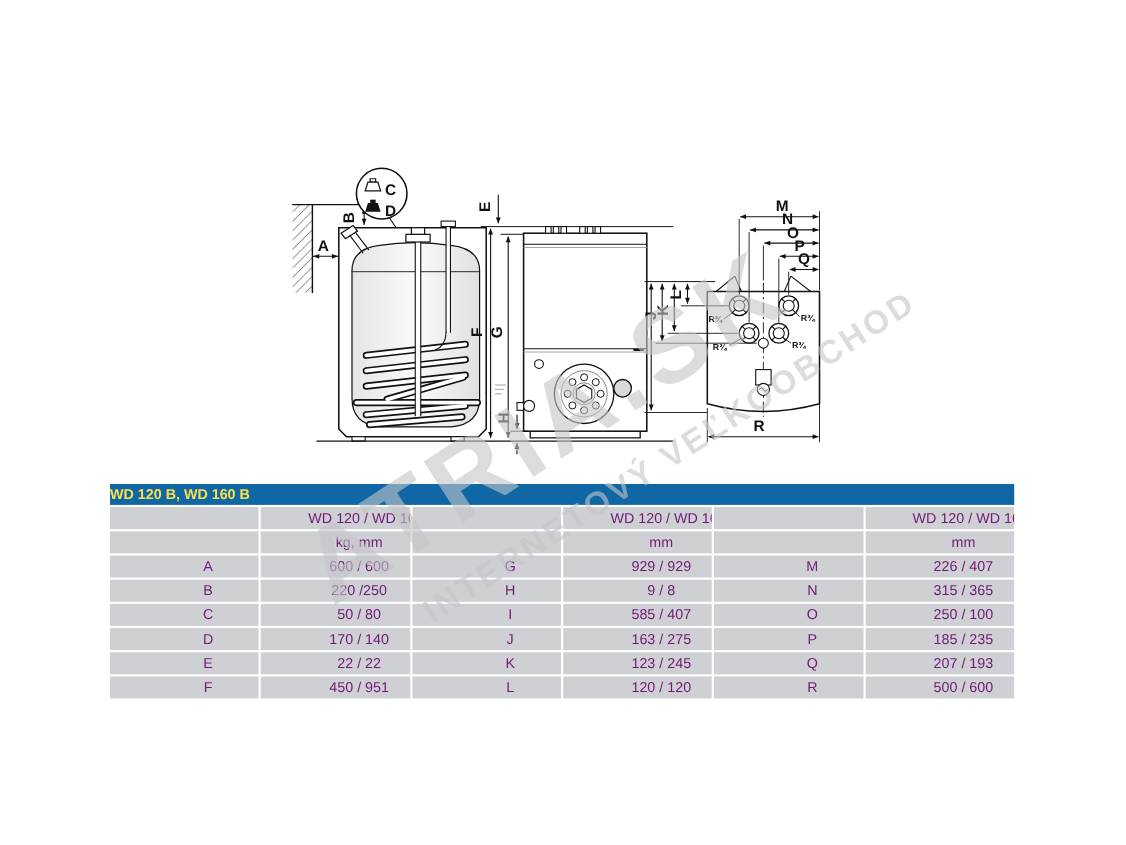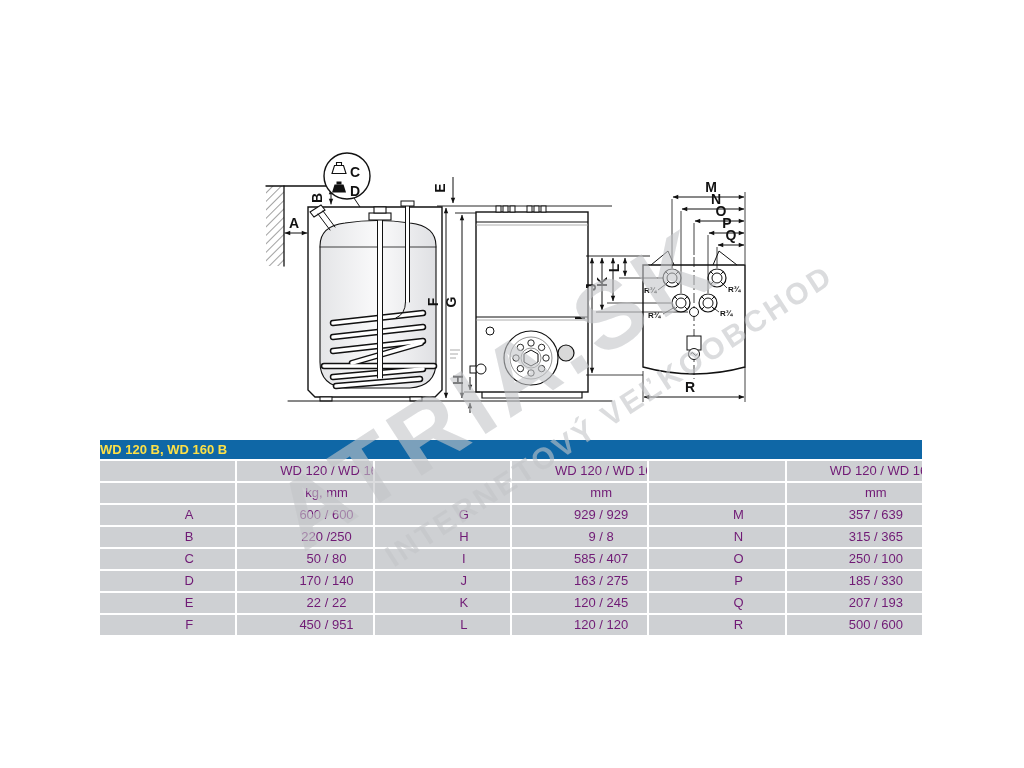--- a/index.html
+++ b/index.html
@@ -268,47 +268,47 @@
       <div class="cell"></div>
       <div class="cell">mm</div>
       <div class="cell"></div>
       <div class="cell">mm</div>
 
       <div class="cell">A</div>
       <div class="cell">600 / 600</div>
       <div class="cell">G</div>
       <div class="cell">929 / 929</div>
       <div class="cell">M</div>
-      <div class="cell">357 / 639</div>
+      <div class="cell">226 / 407</div>
 
       <div class="cell">B</div>
       <div class="cell">220 /250</div>
       <div class="cell">H</div>
       <div class="cell">9 / 8</div>
       <div class="cell">N</div>
       <div class="cell">315 / 365</div>
 
       <div class="cell">C</div>
       <div class="cell">50 / 80</div>
       <div class="cell">I</div>
       <div class="cell">585 / 407</div>
       <div class="cell">O</div>
       <div class="cell">250 / 100</div>
 
       <div class="cell">D</div>
       <div class="cell">170 / 140</div>
       <div class="cell">J</div>
       <div class="cell">163 / 275</div>
       <div class="cell">P</div>
-      <div class="cell">185 / 330</div>
+      <div class="cell">185 / 235</div>
 
       <div class="cell">E</div>
       <div class="cell">22 / 22</div>
       <div class="cell">K</div>
-      <div class="cell">120 / 245</div>
+      <div class="cell">123 / 245</div>
       <div class="cell">Q</div>
       <div class="cell">207 / 193</div>
 
       <div class="cell">F</div>
       <div class="cell">450 / 951</div>
       <div class="cell">L</div>
       <div class="cell">120 / 120</div>
       <div class="cell">R</div>
       <div class="cell">500 / 600</div>
     </div>

